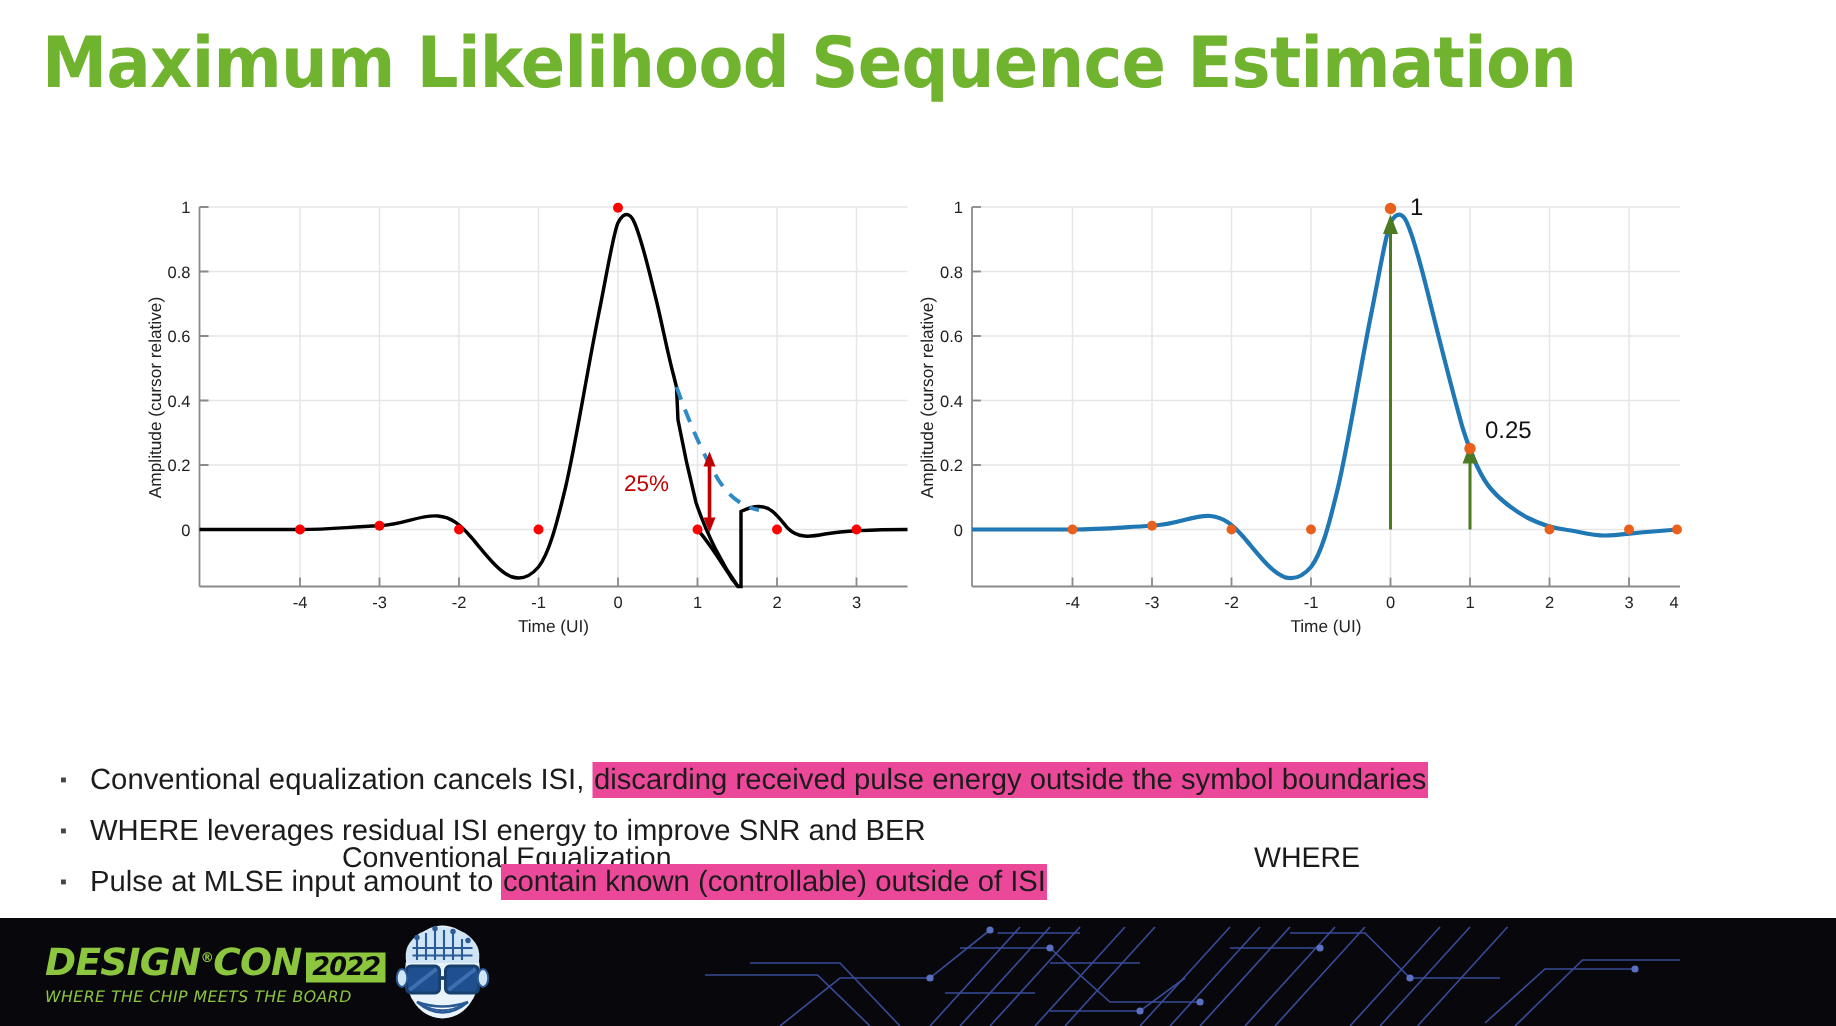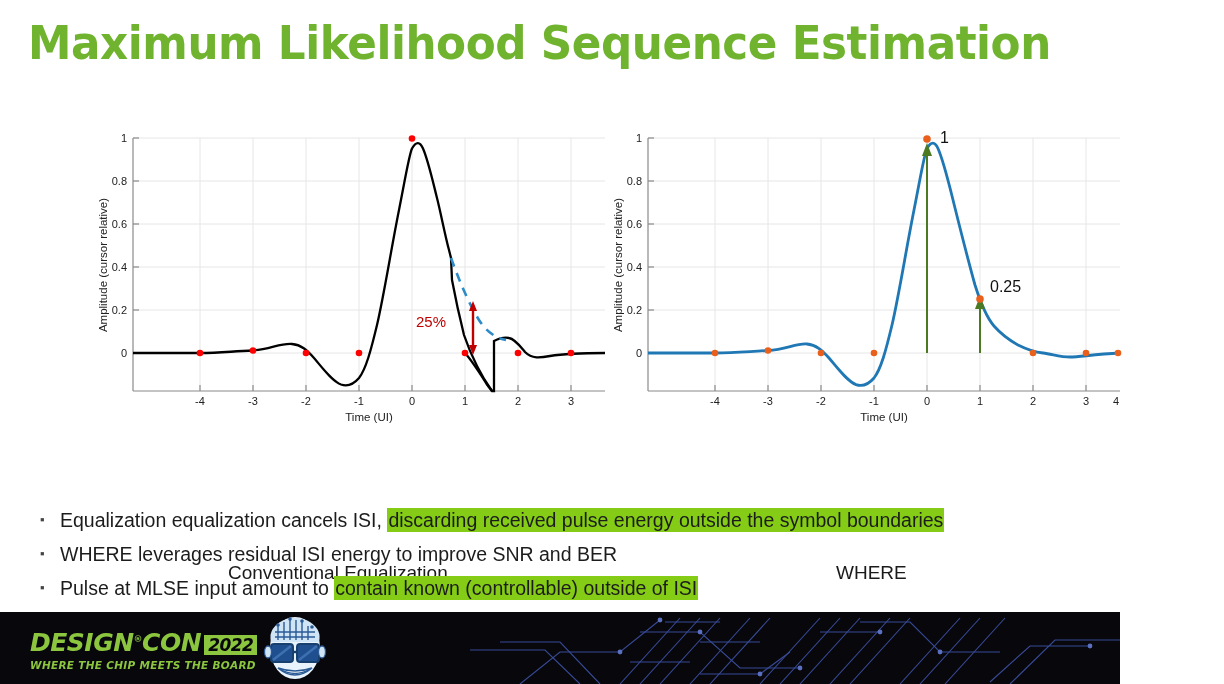--- a/index.html
+++ b/index.html
@@ -45,41 +45,41 @@
     display:flex; align-items:flex-start;
     font-size:19.5px; color:#1c1c1c; line-height:30px;
     margin-bottom:4px;
     font-family:"Liberation Sans", sans-serif;
   }
   .bmark{
     color:#444; font-size:13px; line-height:30px; width:20px;
     flex:0 0 20px; text-align:left;
   }
   .btext{flex:1 1 auto; white-space:nowrap;}
-  .hl{background:#84cc16; padding:1px 1px;}
+  .hl{background:#ec4899; padding:1px 1px;}
 
   
   .footer{
-    position:absolute;left:0;top:612px;width:1120px;height:72px;
+    position:absolute;left:0;top:612px;width:1224px;height:72px;
     background:#07070c; overflow:hidden;
   }
   .traces{position:absolute;left:0;top:0;width:1224px;height:72px;}
   .dc-logo{position:absolute;left:30px;top:14px;width:205px;height:44px;}
   .dc-word{
     font-family:"DejaVu Sans", sans-serif; font-weight:bold; font-style:italic;
     font-size:25px; color:#8CC63E; letter-spacing:-0.5px; line-height:26px;
     white-space:nowrap;
   }
   .dc-sup{font-size:9px;vertical-align:super;}
   .dc-year{
     background:#8CC63E;color:#07070c;font-size:17px;font-style:italic;
     font-weight:bold;padding:0 4px;margin-left:3px;font-family:"DejaVu Sans", sans-serif;
   }
   .dc-tag{
-    font-family:"DejaVu Sans", sans-serif;font-style:italic;font-weight:bold;
+    font-family:"DejaVu Sans", sans-serif;font-style:italic;font-weight:normal;
     font-size:10.5px;color:#8CC63E;letter-spacing:0.3px;margin-top:1px;white-space:nowrap;
   }
   .mascot{position:absolute;left:258px;top:610px;width:74px;height:74px;}
 </style>
 </head>
 <body>
 
 <div class="slide">
 
   <div class="title">Maximum Likelihood Sequence Estimation</div>
@@ -281,21 +281,21 @@
     </div>
 
     <div class="caption cap-left">Conventional Equalization</div>
     <div class="caption cap-right">WHERE</div>
   </div>
 
   <div class="bullets">
 
     <div class="bullet">
       <span class="bmark">▪</span>
-      <span class="btext"><span>Equalization equalization cancels ISI, </span><span class="hl">discarding received pulse energy outside the symbol boundaries</span></span>
+      <span class="btext"><span>Conventional equalization cancels ISI, </span><span class="hl">discarding received pulse energy outside the symbol boundaries</span></span>
     </div>
 
     <div class="bullet">
       <span class="bmark">▪</span>
       <span class="btext"><span>WHERE leverages residual ISI energy to improve SNR and BER</span></span>
     </div>
 
     <div class="bullet">
       <span class="bmark">▪</span>
       <span class="btext"><span>Pulse at MLSE input amount to </span><span class="hl">contain known (controllable) outside of ISI</span></span>

